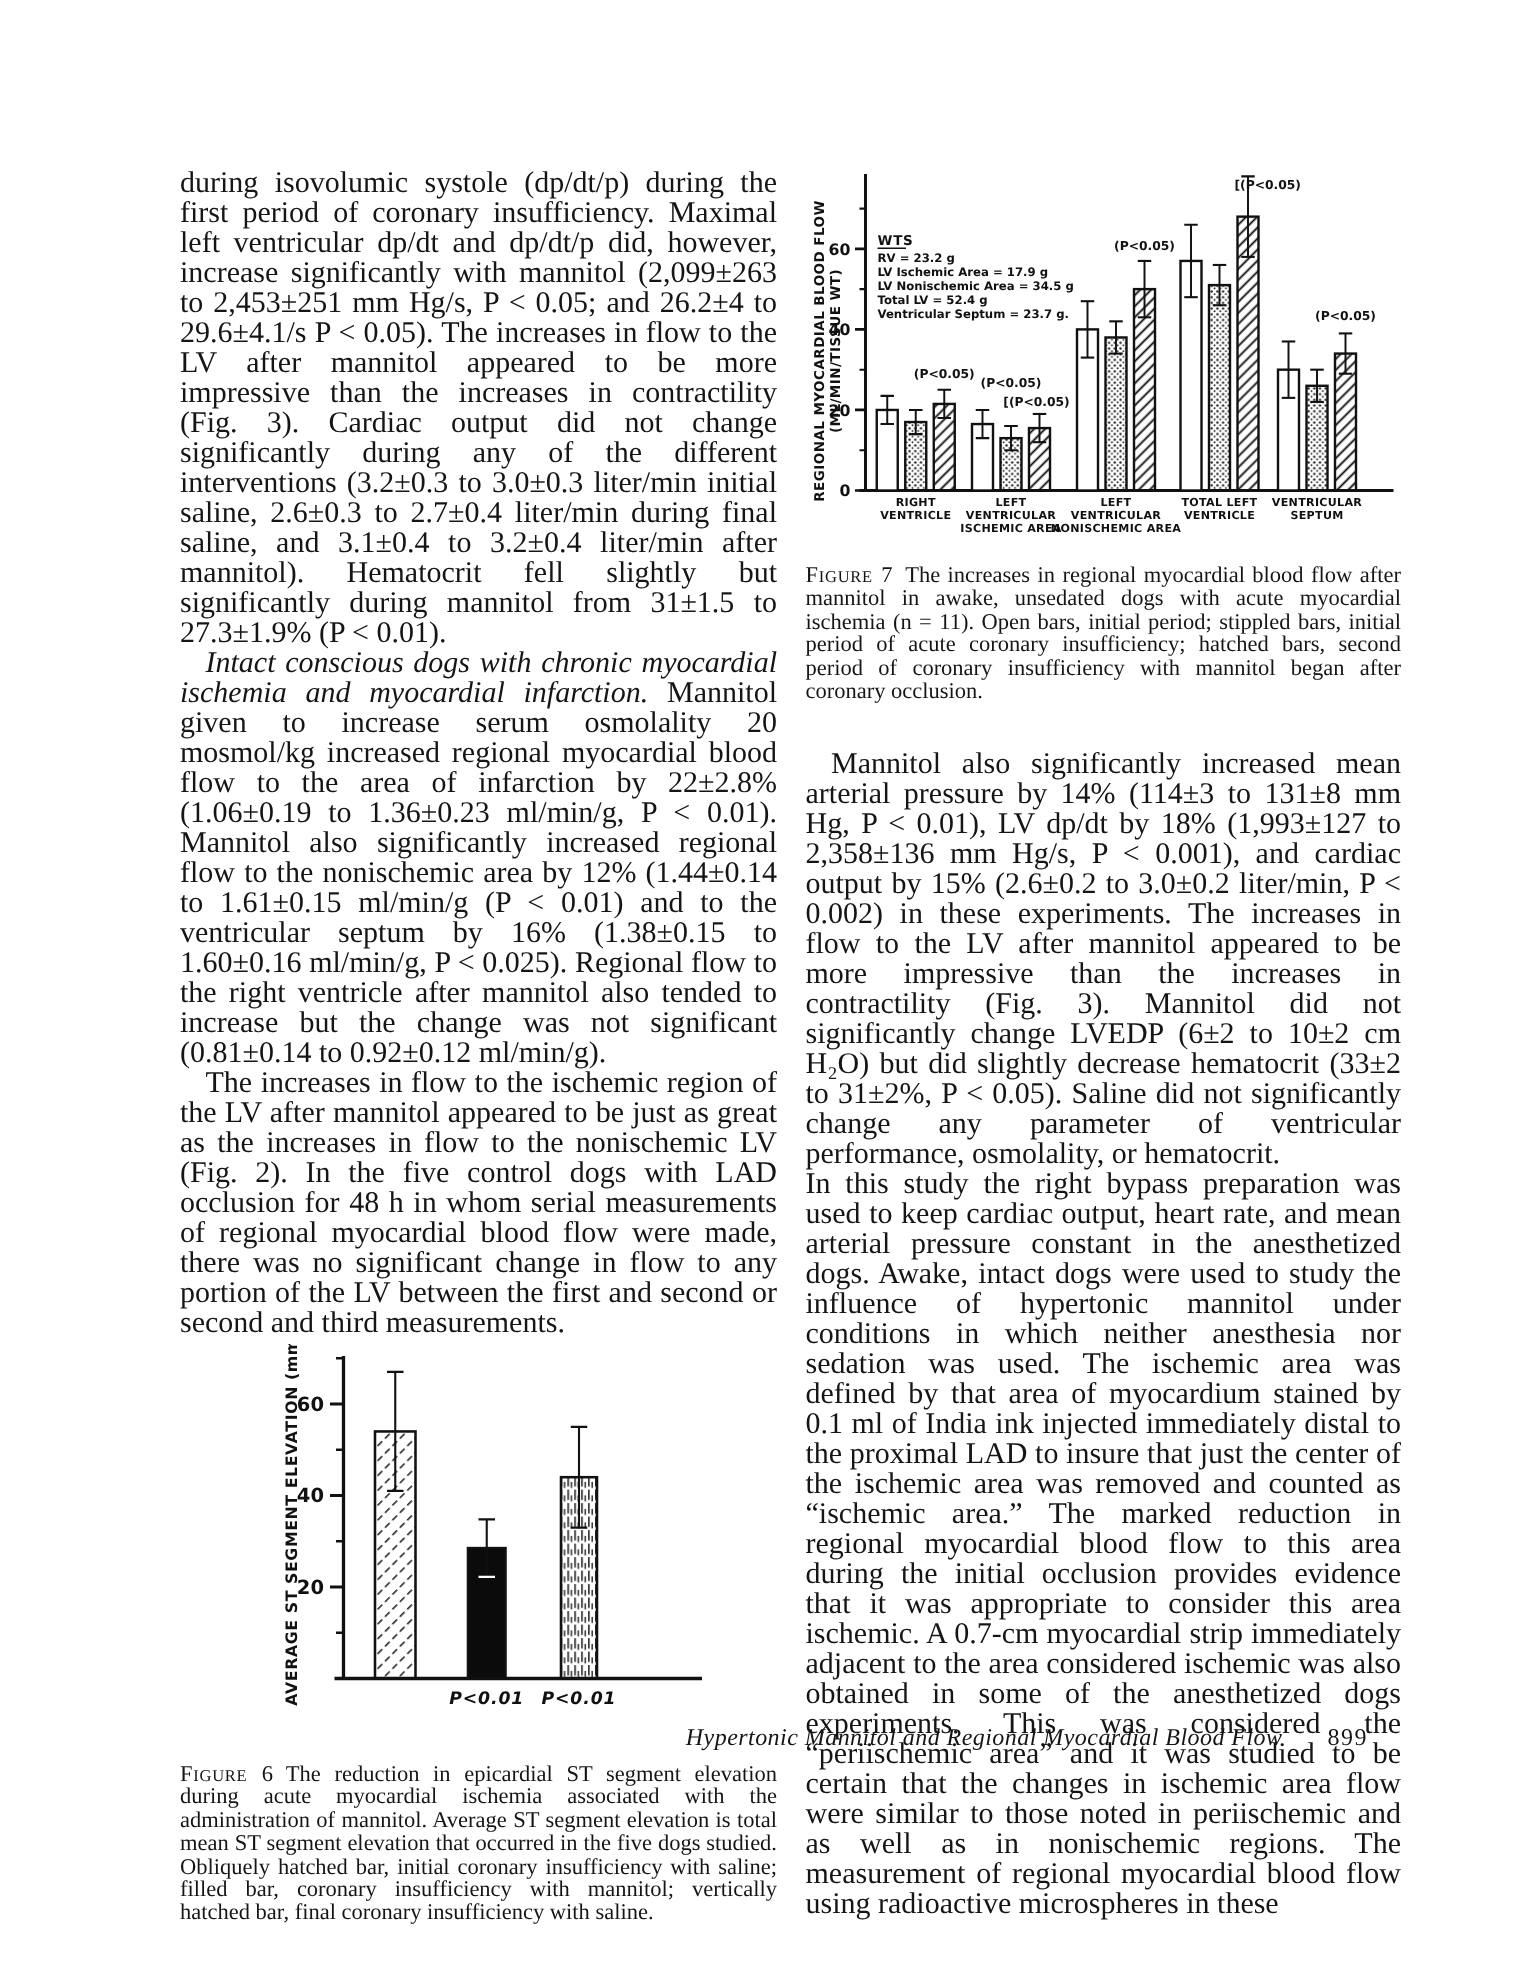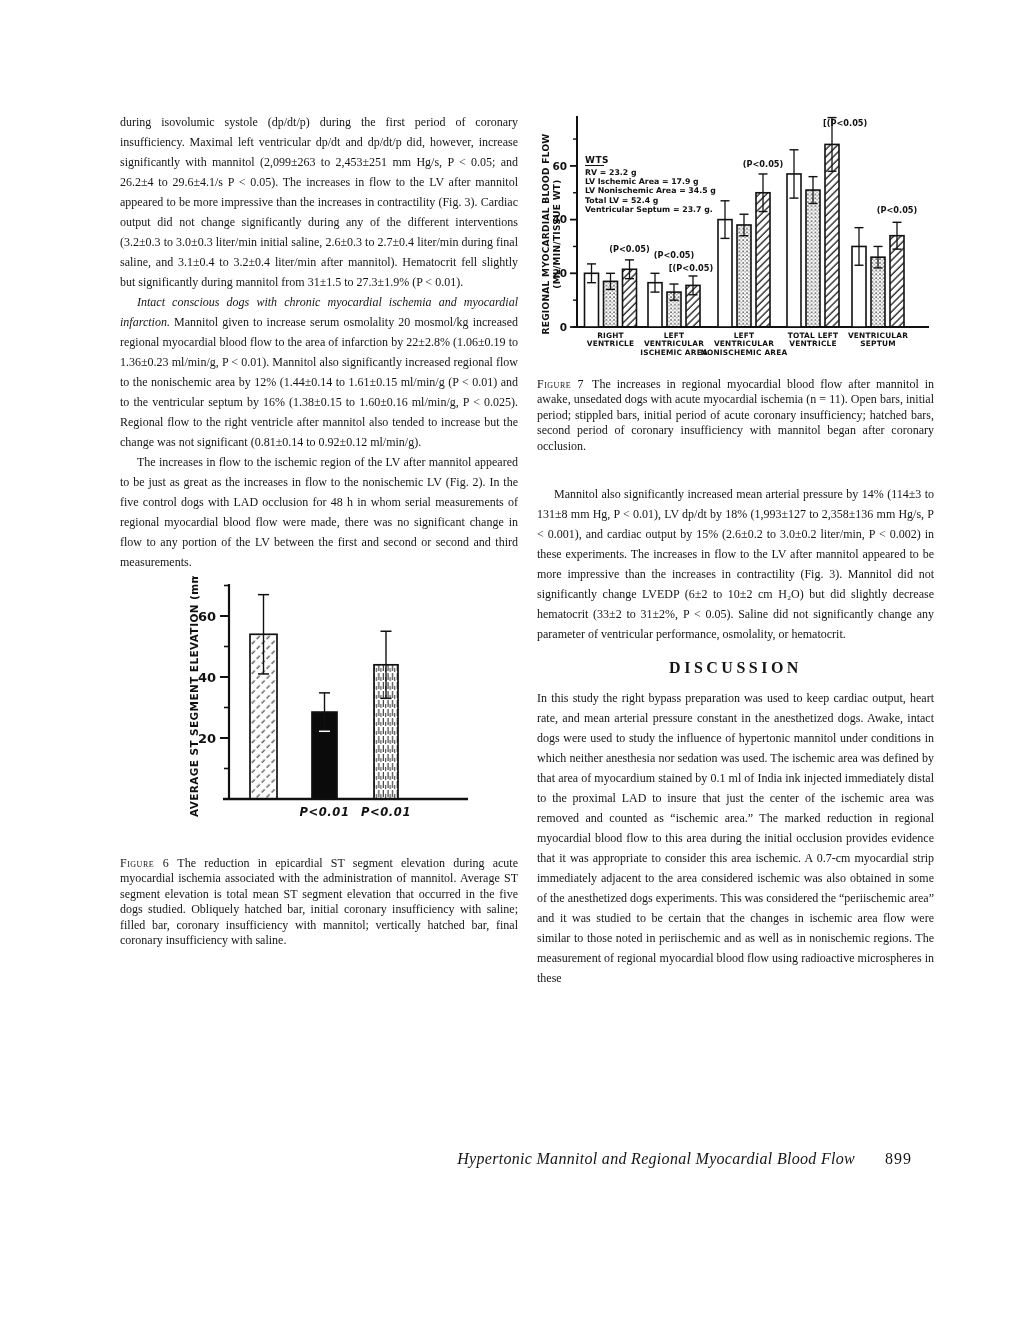--- a/index.html
+++ b/index.html
@@ -4,24 +4,24 @@
 <style>
   html,body{margin:0;padding:0;}
   body{
     width:1020px;height:1320px;background:#ffffff;position:relative;
     font-family:"Liberation Serif",serif;color:#151515;
   }
   .col{position:absolute;}
   .col-left{left:120px;top:112px;width:398px;}
   .col-right{left:537px;top:106px;width:397px;}
   p{margin:0;}
-  .body-text{font-size:12px;line-height:20px;text-align:justify;}
+  .body-text{font-size:20px;line-height:20px;text-align:justify;}
   .indent{text-indent:17px;}
   .para-mt{margin-top:30px;}
-  .caption{font-size:12px;line-height:15.4px;text-align:justify;}
+  .caption{font-size:15px;line-height:15.4px;text-align:justify;}
   .caption-f6{margin-top:25px;}
   .caption-f7{margin-top:9px;}
   .figlabel{font-variant:small-caps;letter-spacing:.5px;margin-right:8px;}
   .section-heading{
     font-size:16px;font-weight:bold;letter-spacing:3.5px;text-align:center;
     margin:15px 0 11px 0;
   }
   svg{display:block;}
   #fig6{margin-top:4px;}
   .footer{
@@ -195,21 +195,20 @@
         <text font-family="DejaVu Sans, sans-serif" fill="#111" x="154" y="164.985" text-anchor="middle" font-size="8.2" font-weight="bold">[(P&lt;0.05)</text>
         <text font-family="DejaVu Sans, sans-serif" fill="#111" x="226" y="60.954999999999984" text-anchor="middle" font-size="8.2" font-weight="bold">(P&lt;0.05)</text>
         <text font-family="DejaVu Sans, sans-serif" fill="#111" x="286" y="20.069999999999993" text-anchor="start" font-size="8.2" font-weight="bold">[(P&lt;0.05)</text>
         <text font-family="DejaVu Sans, sans-serif" fill="#111" x="360" y="107.285" text-anchor="middle" font-size="8.2" font-weight="bold">(P&lt;0.05)</text>
       </svg>
 
     <p class="caption caption-f7"><span class="figlabel">Figure 7</span><span>The increases in regional myocardial blood flow after mannitol in awake, unsedated dogs with acute myocardial ischemia (n = 11). Open bars, initial period; stippled bars, initial period of acute coronary insufficiency; hatched bars, second period of coronary insufficiency with mannitol began after coronary occlusion.</span></p>
 
     <p class="body-text indent para-mt">Mannitol also significantly increased mean arterial pressure by 14% (114±3 to 131±8 mm Hg, P &lt; 0.01), LV dp/dt by 18% (1,993±127 to 2,358±136 mm Hg/s, P &lt; 0.001), and cardiac output by 15% (2.6±0.2 to 3.0±0.2 liter/min, P &lt; 0.002) in these experiments. The increases in flow to the LV after mannitol appeared to be more impressive than the increases in contractility (Fig. 3). Mannitol did not significantly change LVEDP (6±2 to 10±2 cm H₂O) but did slightly decrease hematocrit (33±2 to 31±2%, P &lt; 0.05). Saline did not significantly change any parameter of ventricular performance, osmolality, or hematocrit.</p>
 
-    <h2 class="section-heading">DISCUSSION</h2>
 
     <p class="body-text">In this study the right bypass preparation was used to keep cardiac output, heart rate, and mean arterial pressure constant in the anesthetized dogs. Awake, intact dogs were used to study the influence of hypertonic mannitol under conditions in which neither anesthesia nor sedation was used. The ischemic area was defined by that area of myocardium stained by 0.1 ml of India ink injected immediately distal to the proximal LAD to insure that just the center of the ischemic area was removed and counted as “ischemic area.” The marked reduction in regional myocardial blood flow to this area during the initial occlusion provides evidence that it was appropriate to consider this area ischemic. A 0.7-cm myocardial strip immediately adjacent to the area considered ischemic was also obtained in some of the anesthetized dogs experiments. This was considered the “periischemic area” and it was studied to be certain that the changes in ischemic area flow were similar to those noted in periischemic and as well as in nonischemic regions. The measurement of regional myocardial blood flow using radioactive microspheres in these</p>
   </div>
 
   <div class="footer">
     <span class="running-title">Hypertonic Mannitol and Regional Myocardial Blood Flow</span>
     <span class="page-number">899</span>
   </div>
 
 </div>

